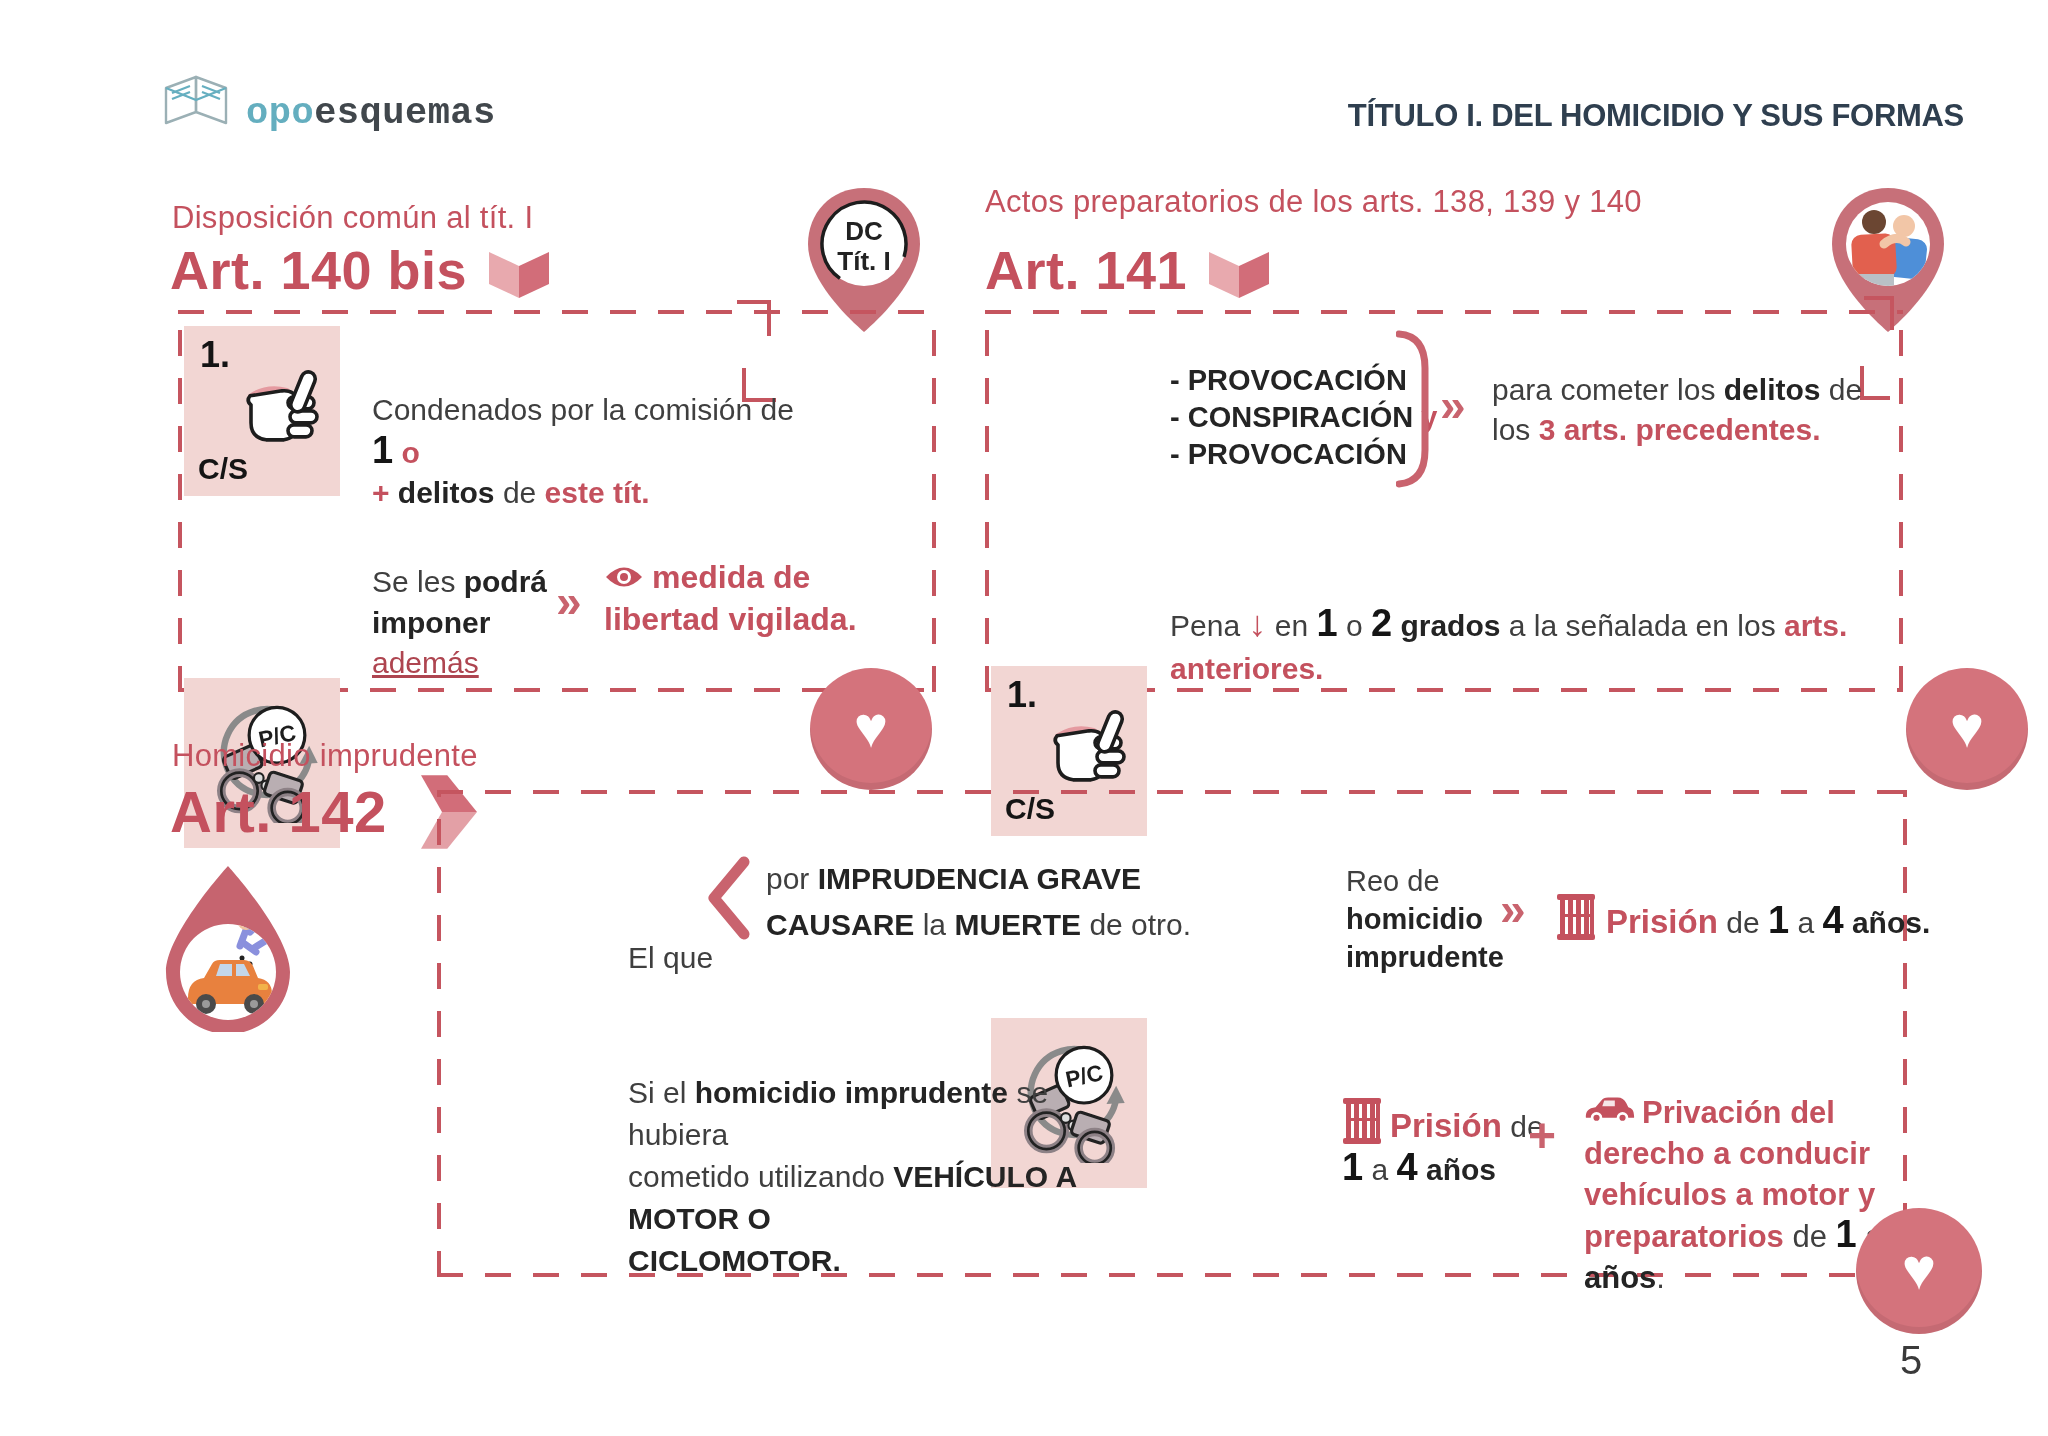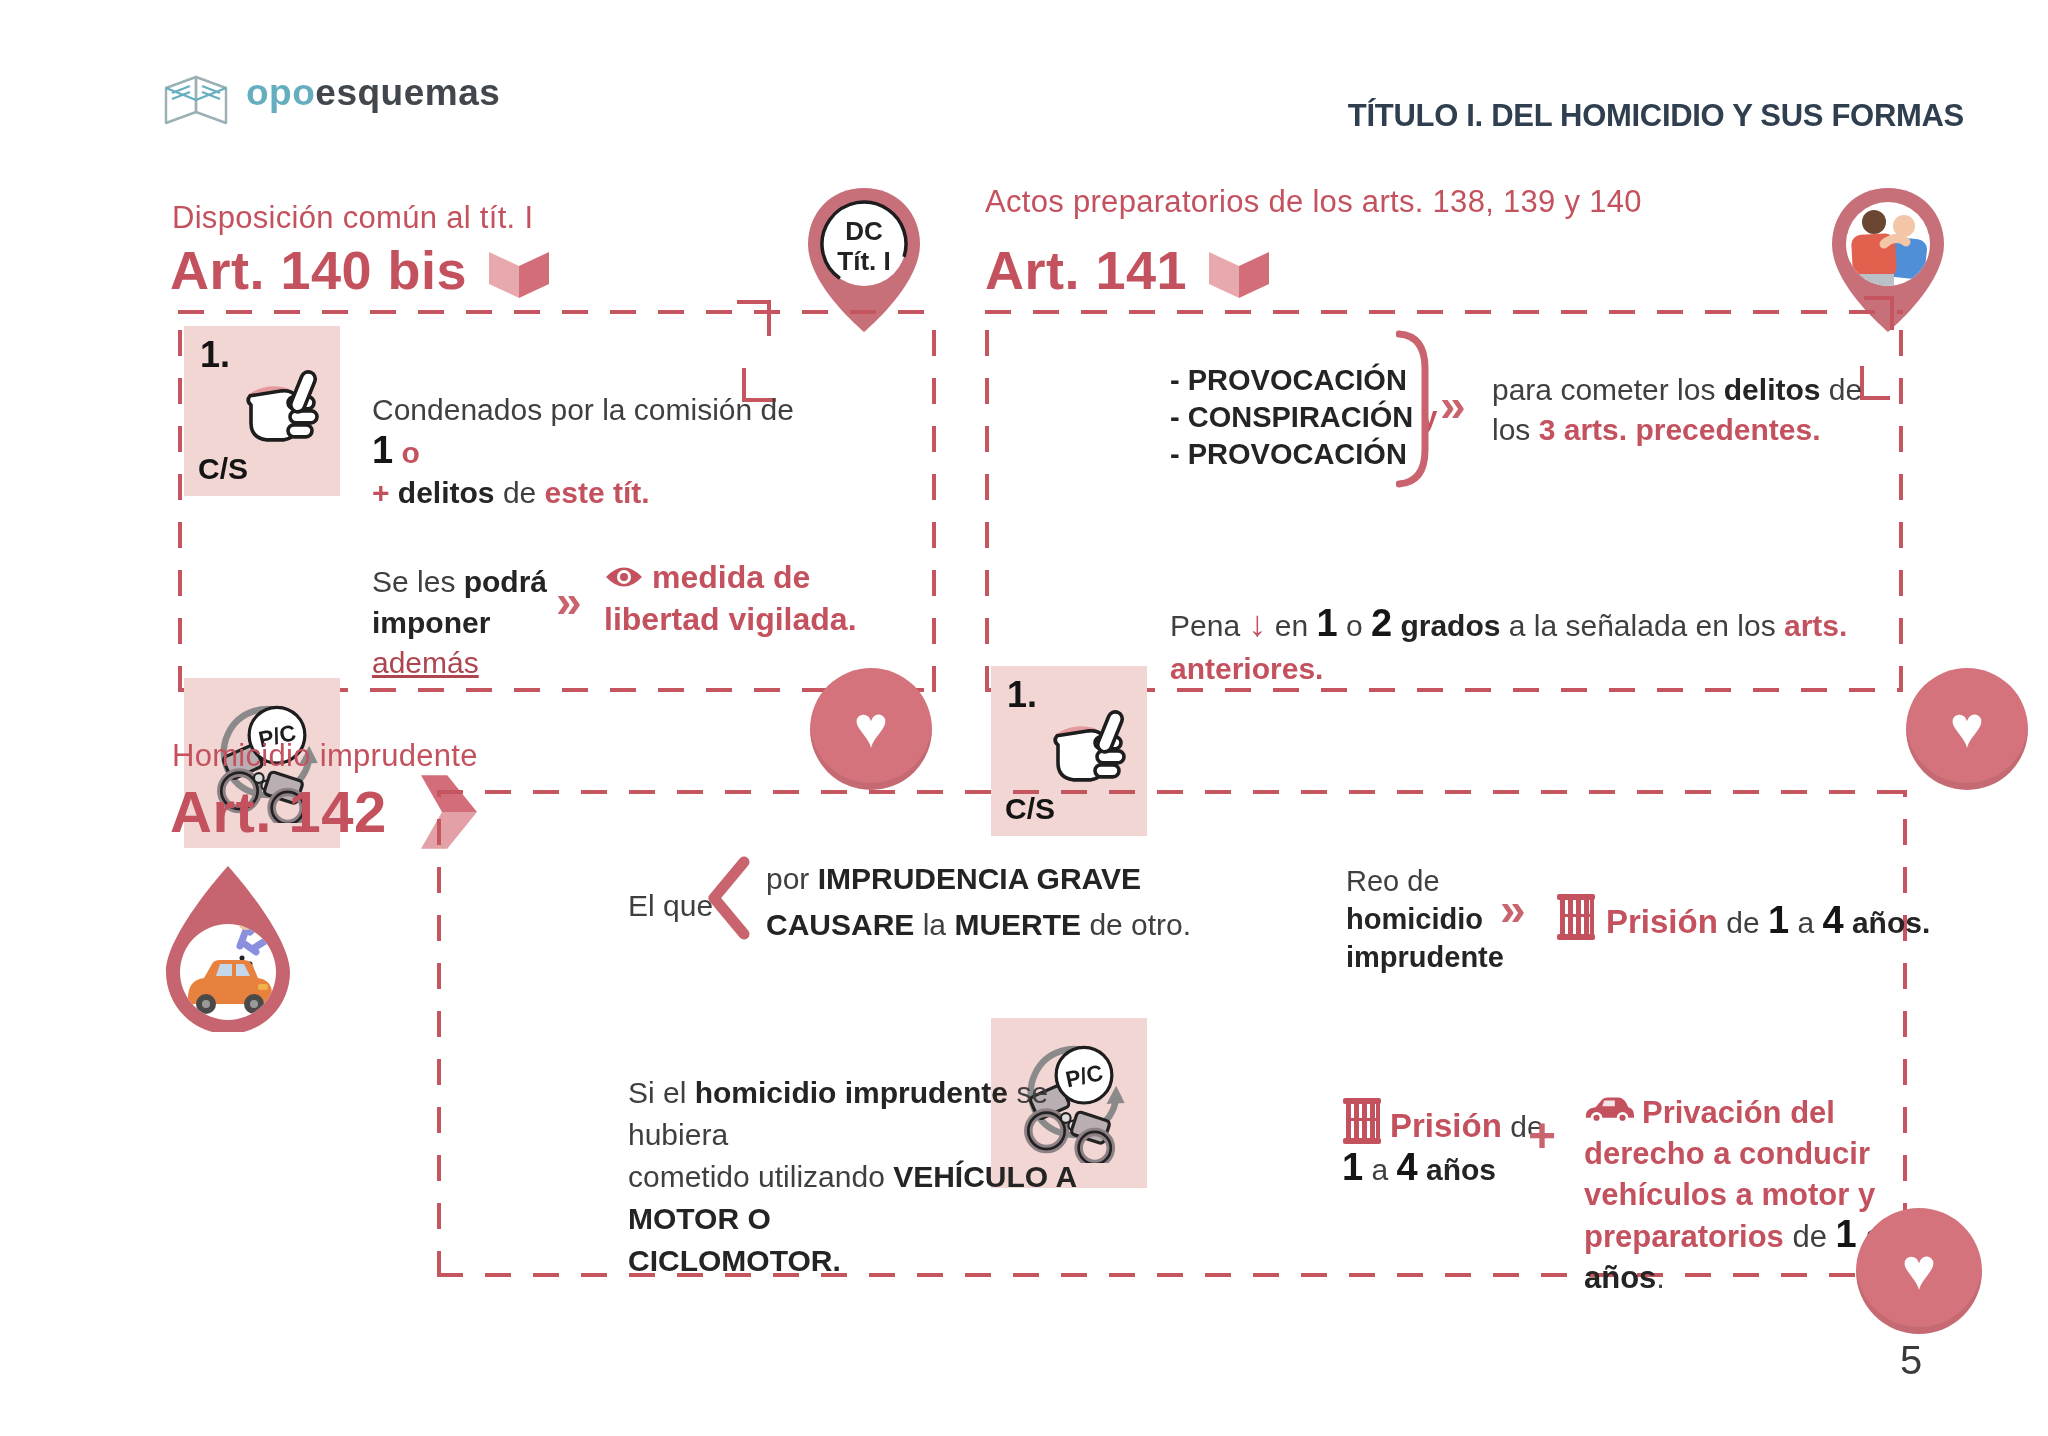--- a/index.html
+++ b/index.html
@@ -1,21 +1,21 @@
 <!DOCTYPE html>
 <html><head>
 <meta charset="utf-8">
 <style>
   html,body{margin:0;padding:0;background:#ffffff;}
   .page{position:relative;width:2048px;height:1436px;background:#ffffff;overflow:hidden;
         font-family:"Liberation Sans",sans-serif;color:#3c3c3c;}
   .abs{position:absolute;}
 
   
-  .logo{display:flex;align-items:flex-start;gap:14px;}
+  .logo{display:flex;align-items:flex-end;gap:14px;font-family:Liberation Mono, monospace;}
   .logo-opo{font-size:37px;font-weight:600;color:#64aebf;letter-spacing:.5px;}
   .logo-esq{font-size:37px;font-weight:600;color:#41474c;letter-spacing:.5px;}
   .doc-title{font-size:31px;font-weight:700;color:#2f3f4f;letter-spacing:-.3px;}
 
   
   .kicker{font-size:31px;color:#c4515e;font-weight:500;letter-spacing:.3px;}
   .titlerow{display:flex;align-items:center;gap:20px;}
   .art-title{font-size:54px;font-weight:700;color:#c4515e;letter-spacing:.5px;line-height:1;}
   .art-title.big{font-size:58px;}
 
@@ -265,21 +265,21 @@
       <rect x="100" y="124" width="10" height="6" rx="2" fill="#f2b24a"></rect>
       <circle cx="48" cy="144" r="10" fill="#4a4a4a"></circle>
         <circle cx="48" cy="144" r="4" fill="#9a9a9a"></circle>
       <circle cx="96" cy="144" r="10" fill="#4a4a4a"></circle>
         <circle cx="96" cy="144" r="4" fill="#9a9a9a"></circle>
     </g>
   </svg>
 
   <div class="abs frame" style="left:437px;top:790px;width:1470px;height:487px;"></div>
 
-  <div class="abs txt" style="left:628px;top:886px;">El que</div>
+  <div class="abs txt" style="left:628px;top:938px;">El que</div>
   <svg class="abs" style="left:706px;top:856px;" width="44" height="84" viewBox="0 0 44 84">
     <polyline points="38,6 8,42 38,78" fill="none" stroke="#c9636e" stroke-width="11" stroke-linecap="round" stroke-linejoin="round"></polyline>
   </svg>
   <div class="abs txt" style="left:766px;top:856px;width:460px;line-height:46px;">
     <span class="t">por </span><span class="b">IMPRUDENCIA GRAVE</span><br>
     <span class="b">CAUSARE</span><span class="t"> la </span><span class="b">MUERTE</span><span class="t"> de otro.</span>
   </div>
 
   <div class="abs txt" style="left:1346px;top:862px;width:220px;line-height:38px;font-size:29px;">
     <span class="t">Reo de</span><br>

